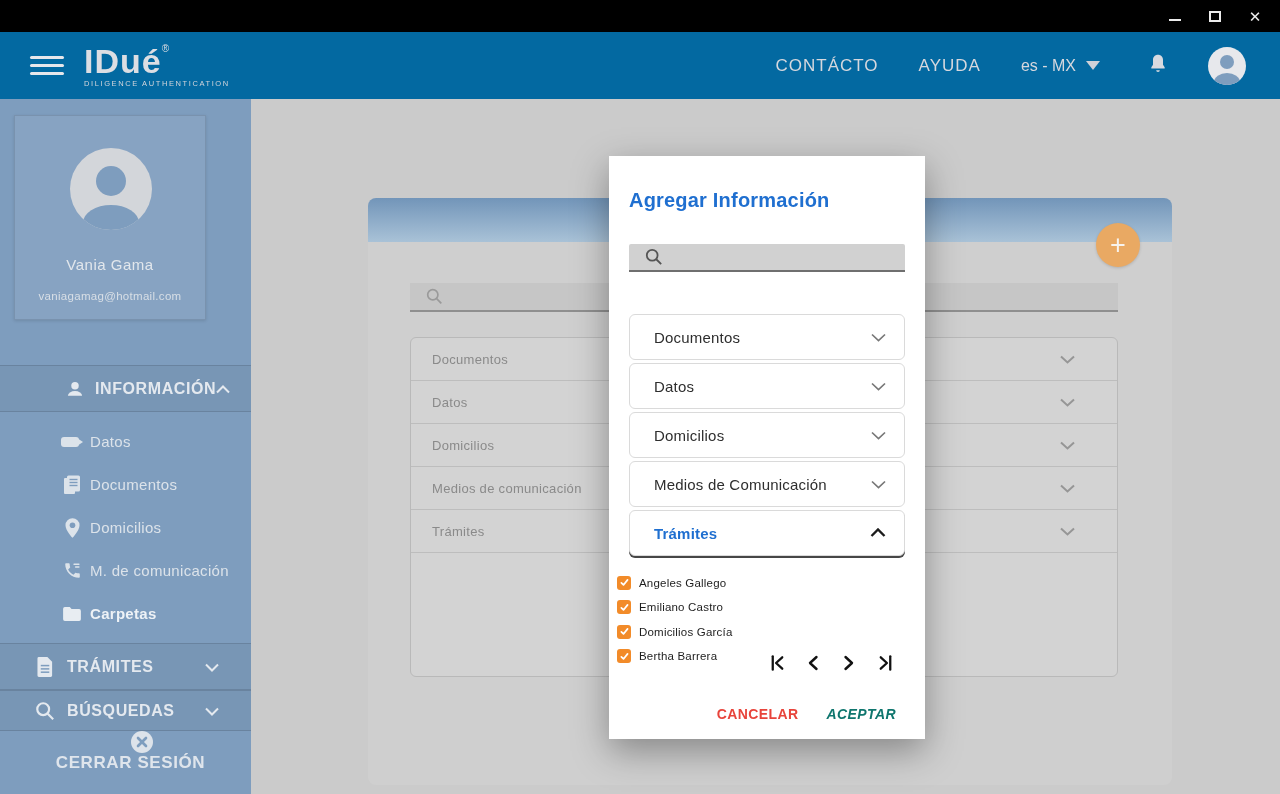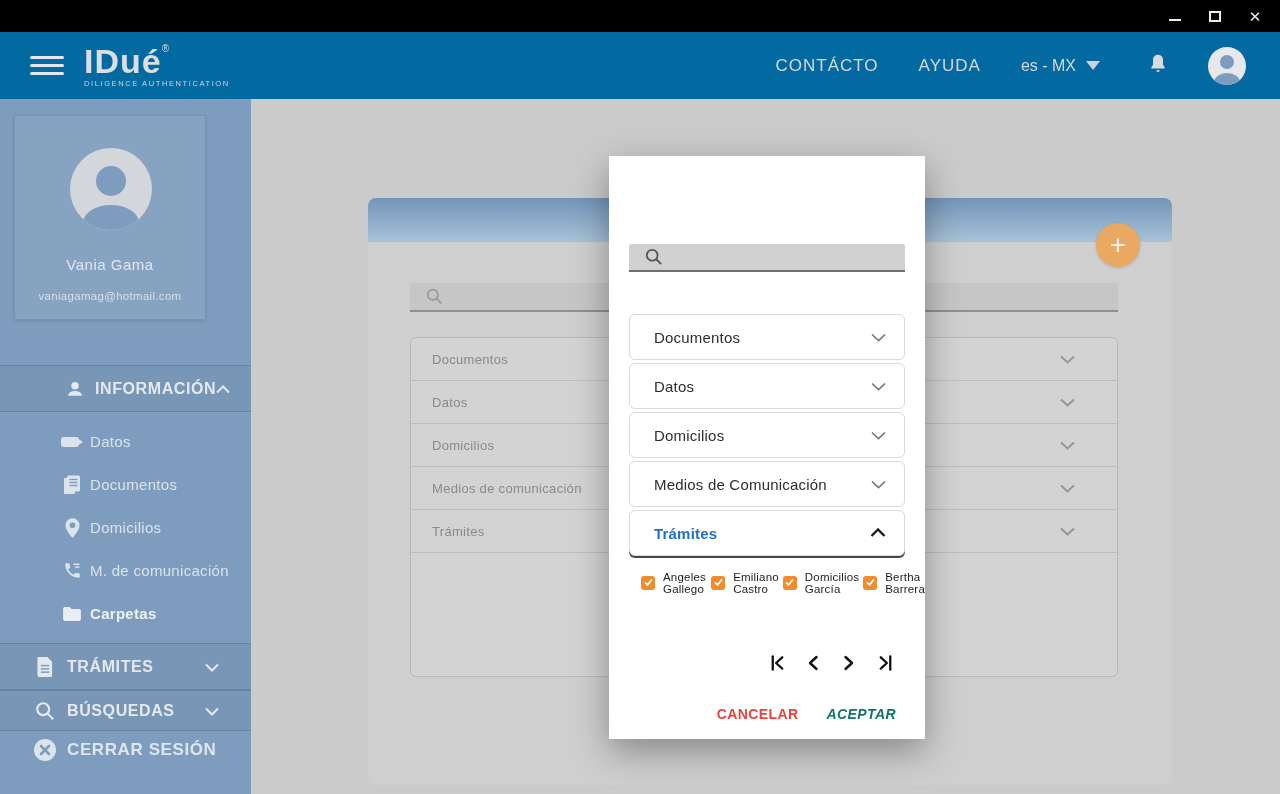--- a/index.html
+++ b/index.html
@@ -47,21 +47,21 @@
   .side-section .sec-icon { margin-left:33px; width:24px; display:flex; justify-content:center; }
   .side-section .sec-label { margin-left:10px; font-weight:bold; font-size:16px; letter-spacing:0.6px; color:#e4e9ef; }
   .side-section .sec-chev { margin-left:auto; margin-right:32px; }
 
   .info-items { position:absolute; left:0; top:321px; width:100%; }
   .side-item { height:43px; display:flex; align-items:center; cursor:pointer; }
   .side-item .item-icon { margin-left:60px; width:24px; display:flex; justify-content:center; }
   .side-item .item-label { margin-left:6px; font-size:15px; color:#dce3ea; letter-spacing:0.3px; }
   .side-item.active .item-label { font-weight:bold; color:#eef2f6; }
 
-  .logout-row { position:absolute; left:0; top:632px; width:100%; height:38px; display:flex; align-items:center; cursor:pointer; }
+  .logout-row { position:absolute; left:0; top:632px; width:100%; height:38px; display:flex; align-items:center; cursor:pointer;flex-direction:column; }
   .logout-row .sec-icon { margin-left:33px; width:24px; display:flex; justify-content:center; }
   .logout-row .sec-label { margin-left:10px; font-weight:bold; font-size:17px; letter-spacing:0.6px; color:#dfe5ec; }
 
   
   .main { position:absolute; left:251px; top:99px; width:1029px; height:695px; background:#cbcbcb; }
   .content-header { position:absolute; left:117px; top:99px; width:804px; height:44px;
                     border-radius:8px 8px 0 0;
                     background:linear-gradient(#7295b9, #a9c2d7); }
   .content-body { position:absolute; left:117px; top:143px; width:804px; height:543px;
                   background:#cfcfcf; border-radius:0 0 8px 8px; }
@@ -89,21 +89,21 @@
                         margin:0 10px; font-family:"Liberation Sans",sans-serif; color:#333; }
 
   .accordion { position:absolute; left:20px; top:158px; width:276px; }
   .acc-card { height:46px; margin-bottom:3px; background:#fff; border:1px solid #dadada; border-radius:6px;
               display:flex; align-items:center; cursor:pointer; }
   .acc-label { margin-left:24px; font-size:15px; color:#2e2e2e; letter-spacing:0.2px; }
   .acc-chev { margin-left:auto; margin-right:18px; display:flex; }
   .acc-card.expanded { box-shadow:0 2px 0 #474747; }
   .acc-card.expanded .acc-label { color:#1f6fd0; font-weight:600; }
 
-  .check-list { position:absolute; left:32px; top:420px; display:flex; flex-direction:row; gap:4px; }
+  .check-list { position:absolute; left:8px; top:420px; display:flex; flex-direction:column; gap:11px; }
   .check-row { display:flex; align-items:center; height:13.5px; cursor:pointer; }
   .checkbox { width:14px; height:14px; border-radius:3px; background:#f28b29; display:flex;
               align-items:center; justify-content:center; flex:none; }
   .check-label { margin-left:8px; font-size:11.5px; color:#1d1d1d; letter-spacing:0.2px; }
 
   .pagination { position:absolute; right:30px; top:496px; display:flex; align-items:center; gap:16px; }
   .pag-btn { width:20px; height:22px; display:flex; align-items:center; justify-content:center; cursor:pointer; }
 
   .modal-actions { position:absolute; right:27px; top:546px; display:flex; gap:24px; align-items:center; }
   .btn-text { border:none; background:none; font-family:"Liberation Sans",sans-serif; font-size:14px;
@@ -344,20 +344,21 @@
       <div class="bg-row">
         <span class="bg-row-label">Trámites</span>
         <svg width="15" height="9" viewBox="0 0 15 9" fill="none" stroke="#969696" stroke-width="2">
             <polyline points="1,1.5 7.5,7.5 14,1.5"></polyline>
           </svg>
       </div>
     </div>
   </div>
 
   <div class="modal">
+    <div class="modal-title">Agregar Información</div>
 
     <div class="modal-search">
       <svg width="18" height="18" viewBox="0 0 20 20" fill="none" stroke="#555" stroke-width="2">
           <circle cx="8" cy="8" r="6"></circle>
           <line x1="12.5" y1="12.5" x2="18" y2="18"></line>
         </svg>
       <input type="text" placeholder="" style="">
     </div>
 
     <div class="accordion">

